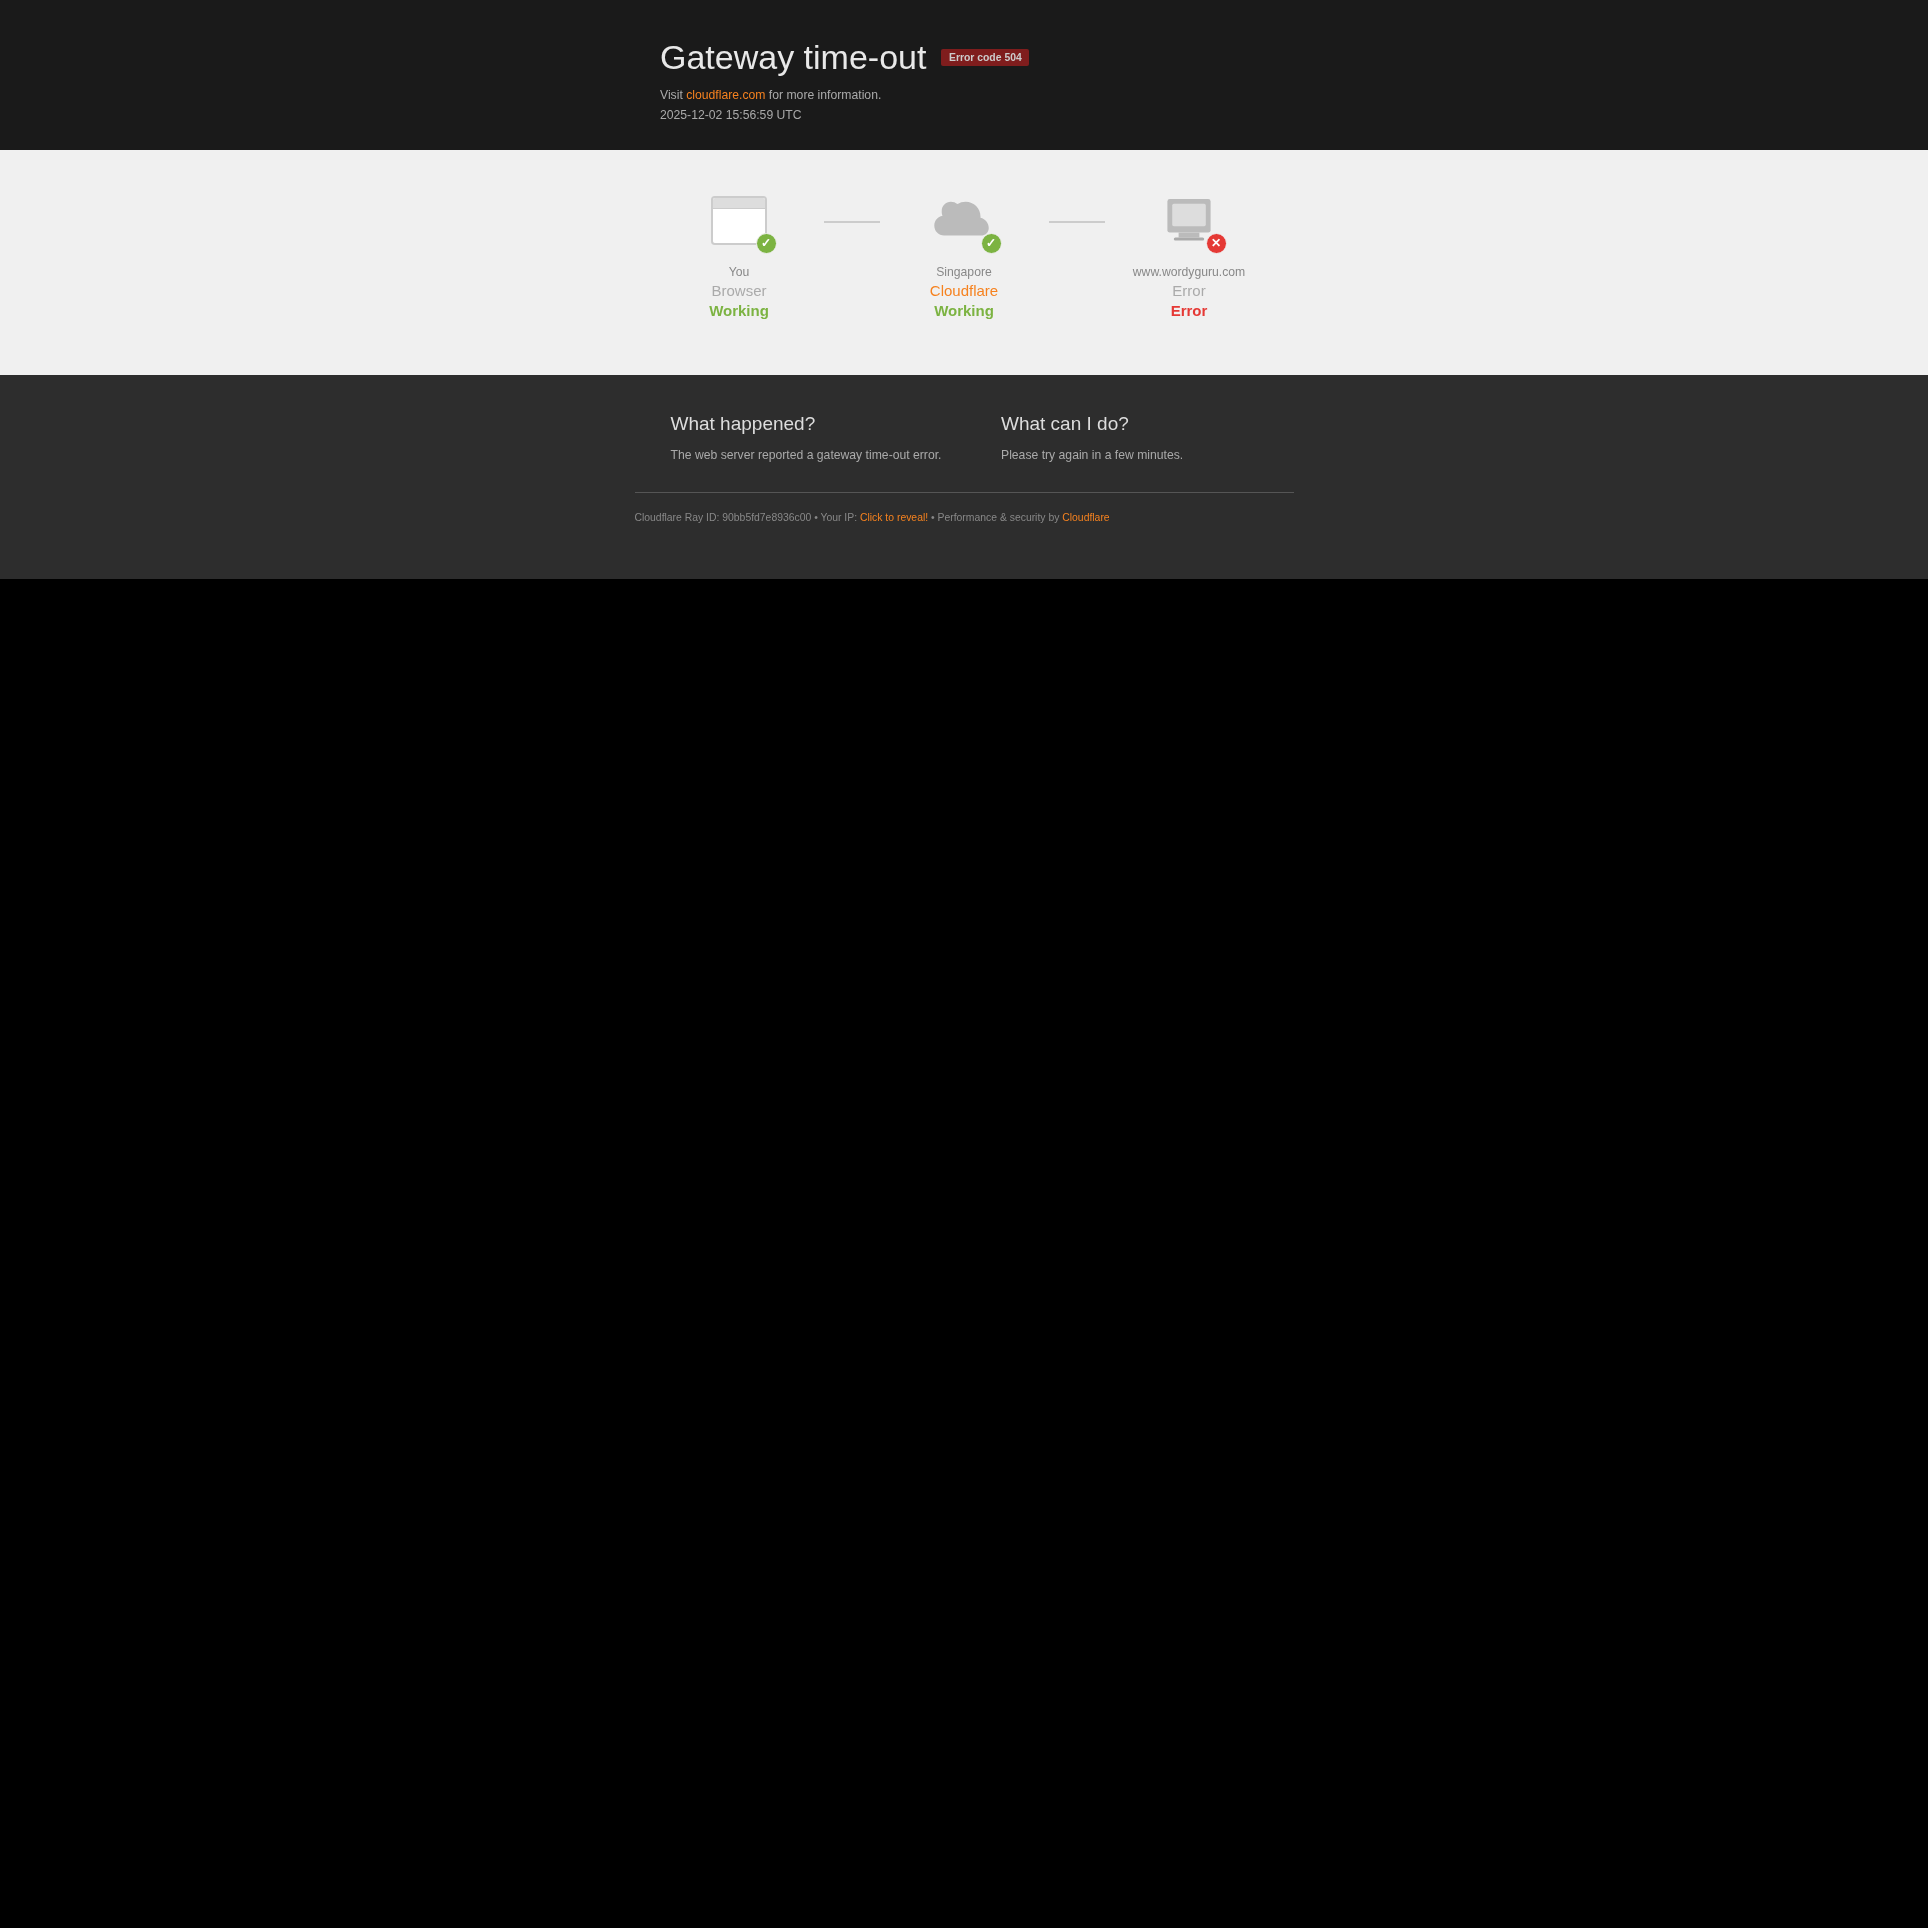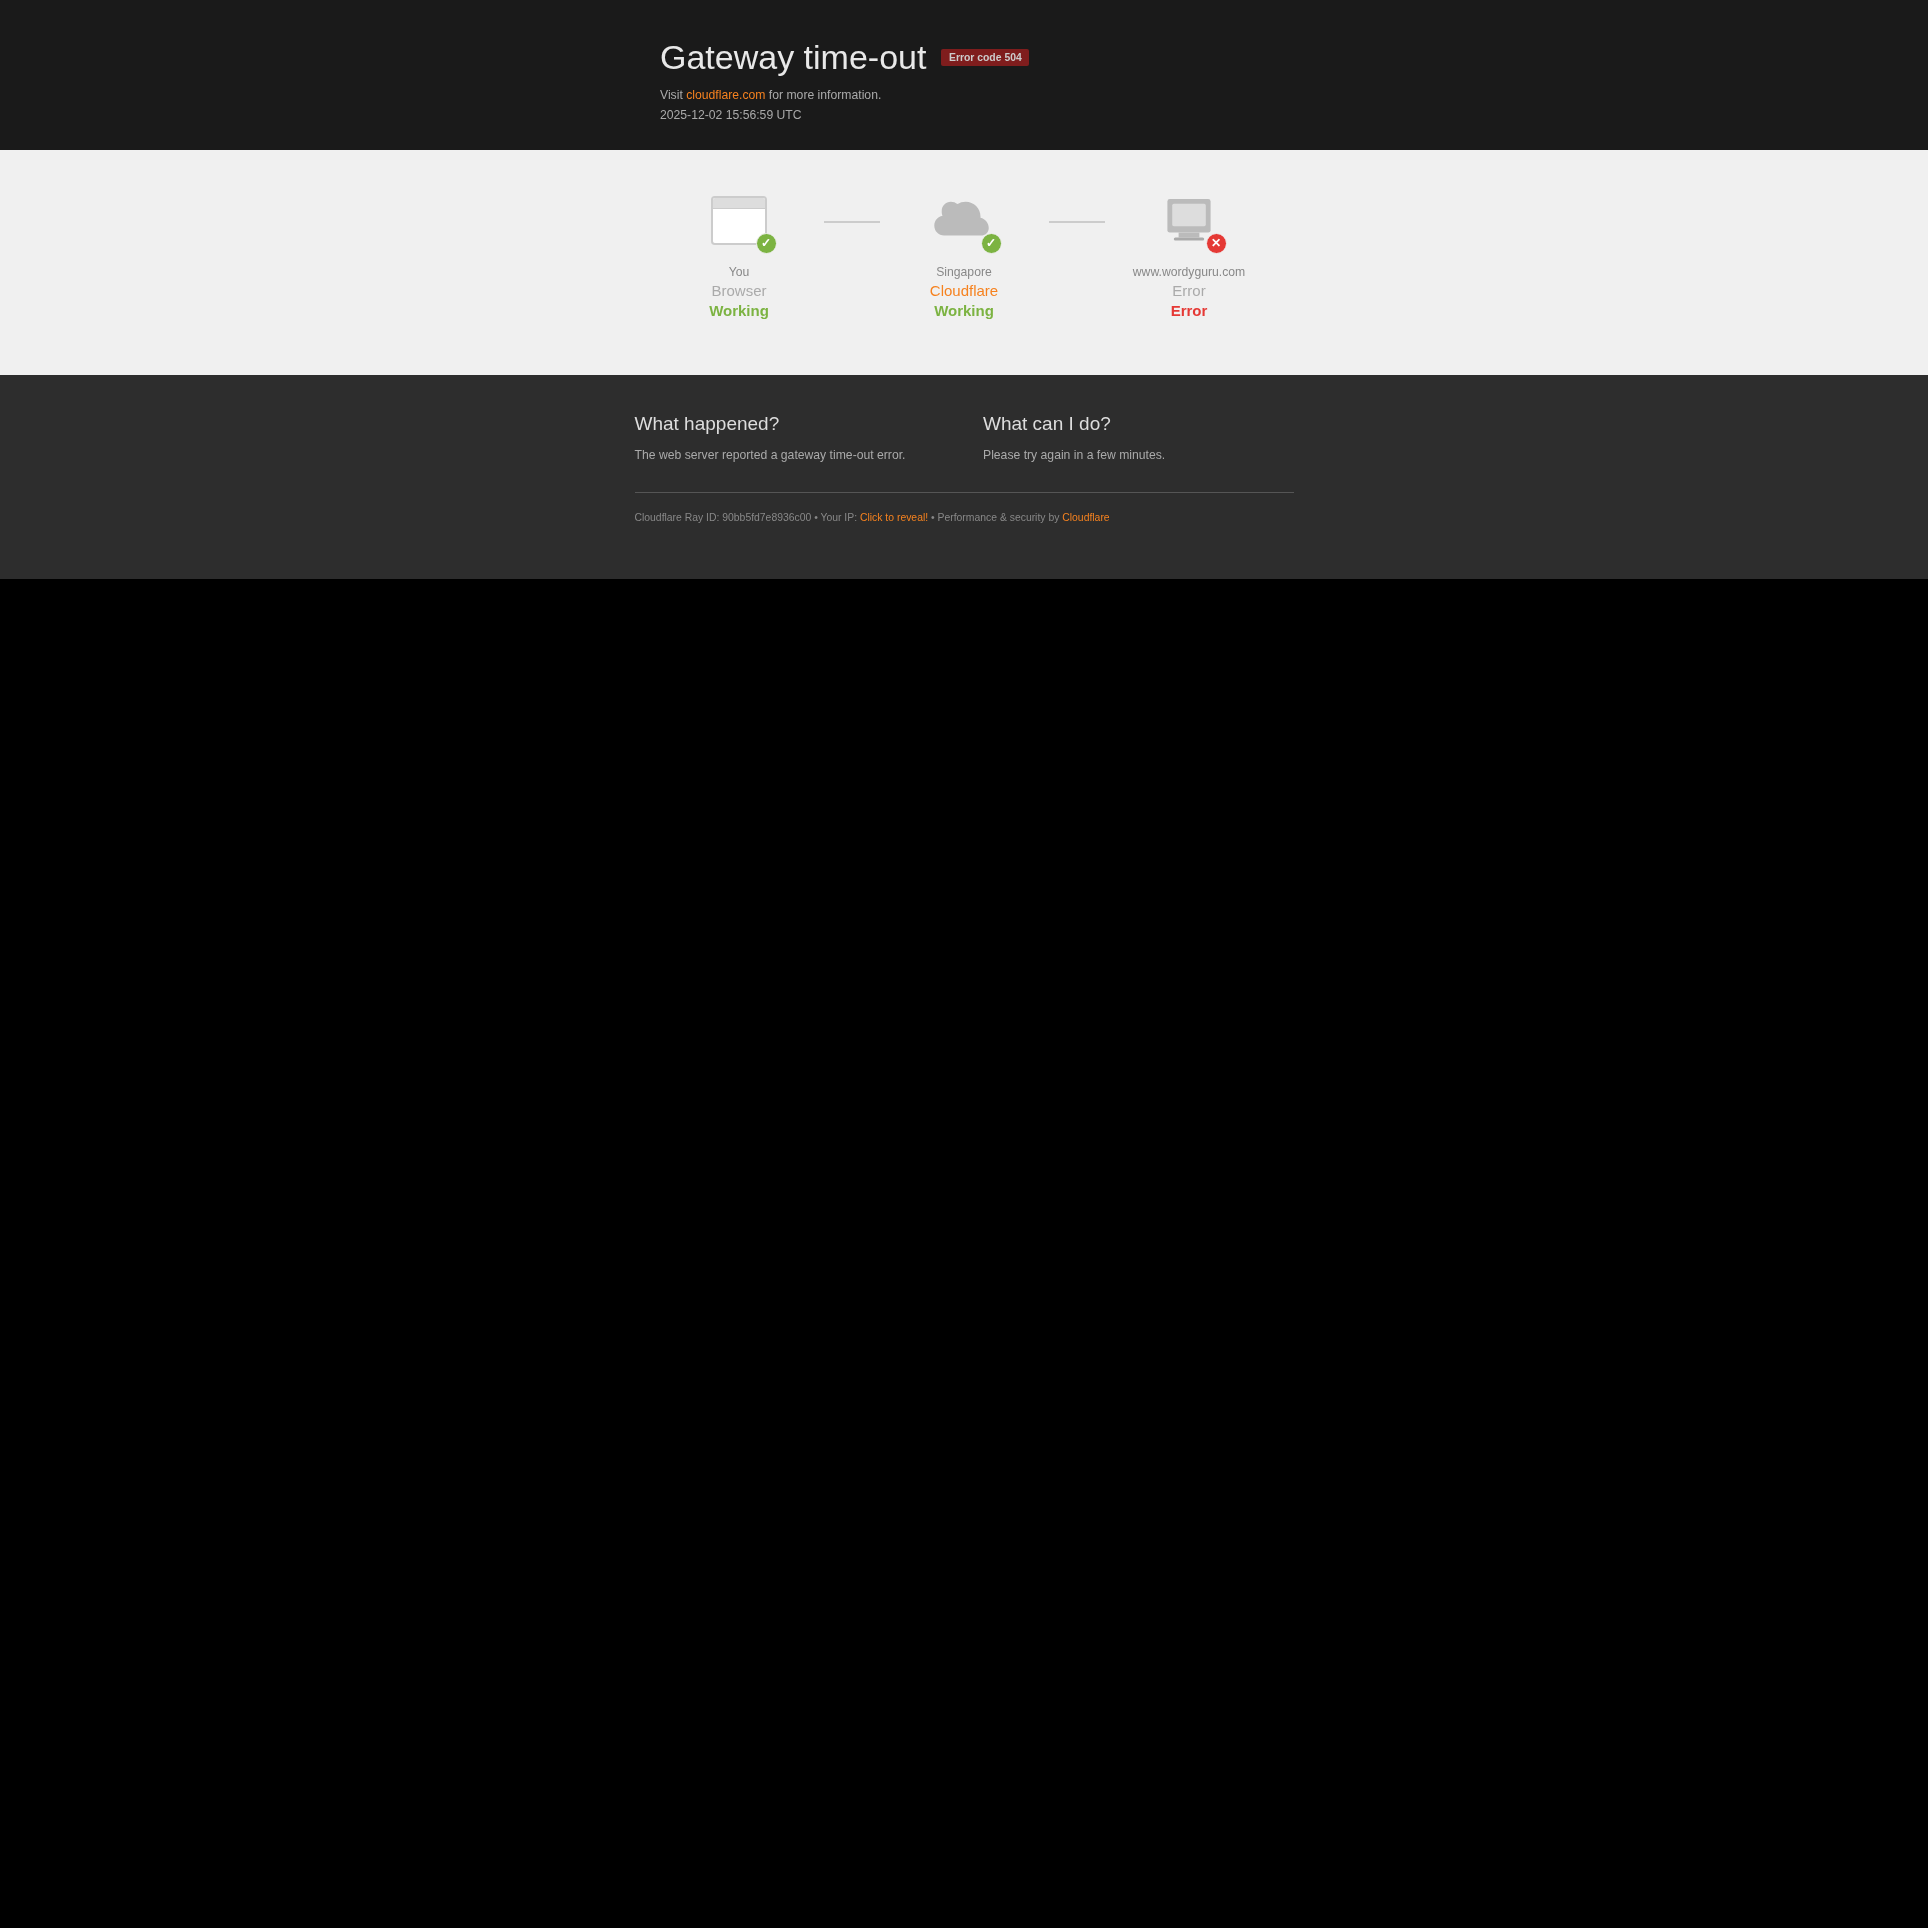--- a/index.html
+++ b/index.html
@@ -214,20 +214,21 @@
 
     .bottom-content {
       max-width: 659px;
       margin: 0 auto;
     }
 
     .two-col {
       display: flex;
       gap: 38px;
       margin-bottom: 28px;
+      margin-left: 36px;
     }
 
     .col {
       flex: 1;
     }
 
     .section-heading {
       font-size: 19px;
       color: #ddd;
       font-weight: 400;

